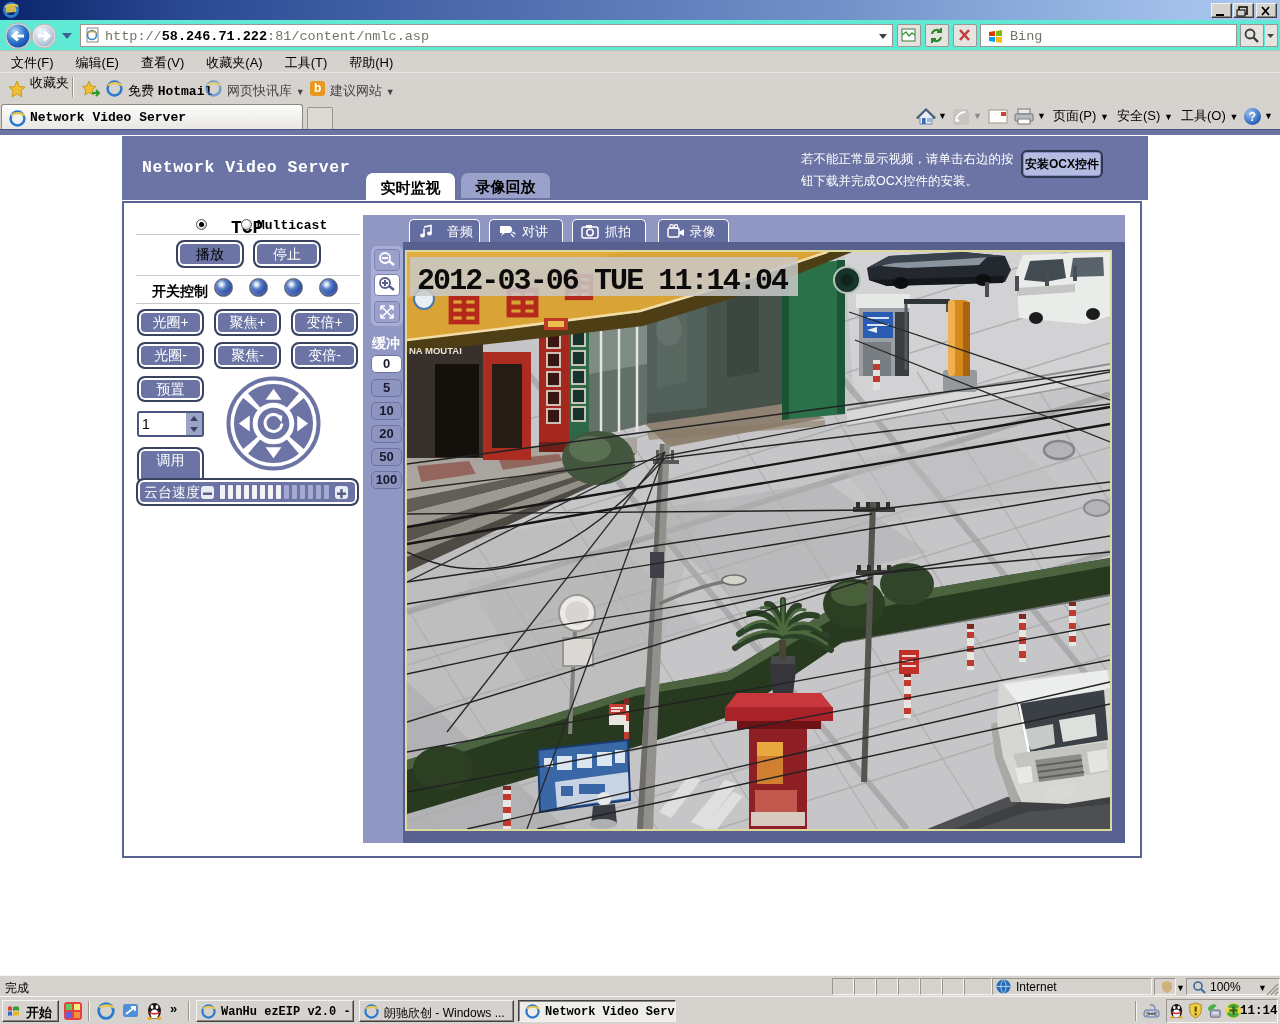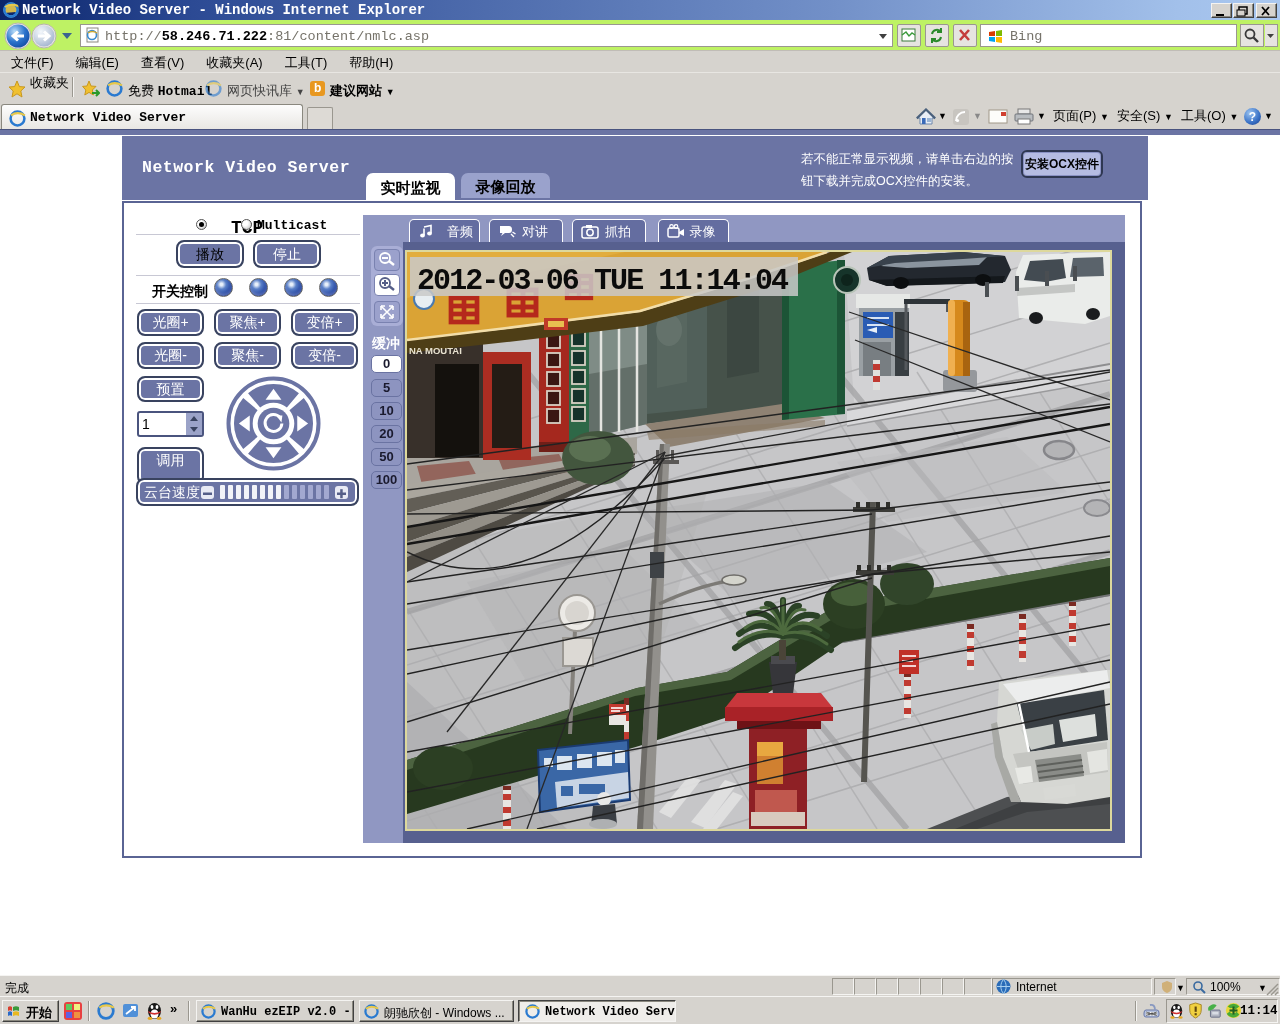--- a/index.html
+++ b/index.html
@@ -3,21 +3,21 @@
 <style>
 *{margin:0;padding:0;box-sizing:border-box}
 html,body{width:1280px;height:1024px;overflow:hidden;font-family:"Liberation Sans",sans-serif;}
 #screen{position:relative;width:1280px;height:1024px;background:#fff;}
 .abs{position:absolute;}
 .mono{font-family:"Liberation Mono",monospace;}
 
 #titlebar{left:0;top:0;width:1280px;height:20px;background:linear-gradient(90deg,#0a246a 0%,#2c4a94 15%,#4a68aa 35%,#7290c8 65%,#a2c0ea 92%,#aac8f0 100%);color:#fff;}
 .winbtn{width:21px;height:15px;background:#d6d3ce;border:1px solid #f4f3f1;border-right-color:#404040;border-bottom-color:#404040;box-shadow:inset -1px -1px 0 #8a887f;color:#000;}
 
-#addrbar{left:0;top:20px;width:1280px;height:31px;background:#bef264;border-bottom:1px solid #c0bcb6;}
+#addrbar{left:0;top:20px;width:1280px;height:31px;background:#5eead4;border-bottom:1px solid #c0bcb6;}
 .field{background:#fff;border:1px solid #9a978f;}
 .abtn{position:absolute;top:4px;width:24px;height:23px;background:#e6e4e0;border:1px solid #9a978f;border-radius:2px;}
 
 #menubar{left:0;top:51px;width:1280px;height:21px;background:#d6d3ce;font-size:13px;color:#000;}
 .mitem{display:inline-block;padding:3px 11px 0 11px;}
 
 #favbar{left:0;top:72px;width:1280px;height:32px;background:#d6d3ce;border-top:1px solid #e8e6e2;font-size:13px;color:#000;}
 
 #tabrow{left:0;top:104px;width:1280px;height:26px;background:#d6d3ce;}
 #bluestrip{left:0;top:129px;width:1280px;height:6px;background:#6b74a4;border-top:1px solid #49537f;}
@@ -48,21 +48,20 @@
 <body>
 <div id="screen">
 
 <div class="abs" id="titlebar">
   <svg class="abs" style="left:3px;top:2px" width="16" height="16" viewBox="0 0 16 16">
         <circle cx="8" cy="8" r="6.5" fill="none" stroke="#4aa8e8" stroke-width="2.6"></circle>
         <path d="M1 11 A7.5 7.5 0 0 1 14 5 L16 4 L13 10 Z" fill="#e8c84a" stroke="none" opacity="0.9"></path>
         <circle cx="8" cy="8" r="6.5" fill="none" stroke="#2a7ad0" stroke-width="2.2"></circle>
         <path d="M2 5 Q8 1 15 4" stroke="#e8c84a" stroke-width="2" fill="none"></path>
       </svg>
-  <span class="abs mono" style="left:22px;top:2px;font-weight:bold;font-size:14px;">Network Video Server - Windows Internet Explorer</span>
   <span class="abs winbtn" style="left:1211px;top:3px;"><svg width="19" height="13">
           <rect x="4" y="9" width="8" height="2" fill="#000"></rect>
         </svg></span>
   <span class="abs winbtn" style="left:1233px;top:3px;"><svg width="19" height="13">
           <rect x="5" y="2" width="8" height="7" fill="none" stroke="#000" stroke-width="1.5"></rect>
           <rect x="3" y="5" width="8" height="6" fill="#d6d3ce" stroke="#000"></rect>
         </svg></span>
   <span class="abs winbtn" style="left:1256px;top:3px;"><svg width="19" height="13">
           <path d="M5 2 L12 10 M12 2 L5 10" stroke="#000" stroke-width="1.8"></path>
         </svg></span>
@@ -146,21 +145,21 @@
       </svg>
   <span class="abs" style="left:128px;top:9px;">免费 <span class="mono" style="font-weight:bold">Hotmail</span></span>
   <svg class="abs" style="left:205px;top:7px" width="17" height="17" viewBox="0 0 16 16" opacity="0.6">
         <circle cx="8" cy="8" r="6.5" fill="none" stroke="#2a7ad0" stroke-width="2.4"></circle>
         <path d="M2 5 Q8 1 15 5" stroke="#e8c84a" stroke-width="2" fill="none"></path>
       </svg>
   <span class="abs" style="left:227px;top:9px;color:#444;">网页快讯库 <span style="font-size:9px;">▼</span></span>
   <div class="abs" style="left:310px;top:8px;width:15px;height:15px;background:#e89820;border-radius:3px;">
         <span style="position:absolute;left:4px;top:0px;color:#fff;font-weight:bold;font-size:12px;">b</span>
       </div>
-  <span class="abs" style="left:330px;top:9px;color:#000000;font-weight:bold;">建议网站 <span style="font-size:9px;">▼</span></span>
+  <span class="abs" style="left:330px;top:9px;color:#404040;">建议网站 <span style="font-size:9px;">▼</span></span>
 </div>
 
 <div class="abs" id="tabrow">
   <div class="abs" style="left:1px;top:0px;width:302px;height:26px;background:linear-gradient(#fdfdfd,#e8e6e2);border:1px solid #8a887f;border-bottom:none;border-radius:3px 3px 0 0;">
     <svg class="abs" style="left:7px;top:5px" width="17" height="17" viewBox="0 0 16 16">
           <circle cx="8" cy="8" r="6.5" fill="none" stroke="#2a7ad0" stroke-width="2.4"></circle>
           <path d="M2 5 Q8 1 15 5" stroke="#e8c84a" stroke-width="2" fill="none"></path>
         </svg>
     <span class="abs mono" style="left:28px;top:5px;font-size:13px;font-weight:bold;color:#000;">Network Video Server</span>
   </div>

